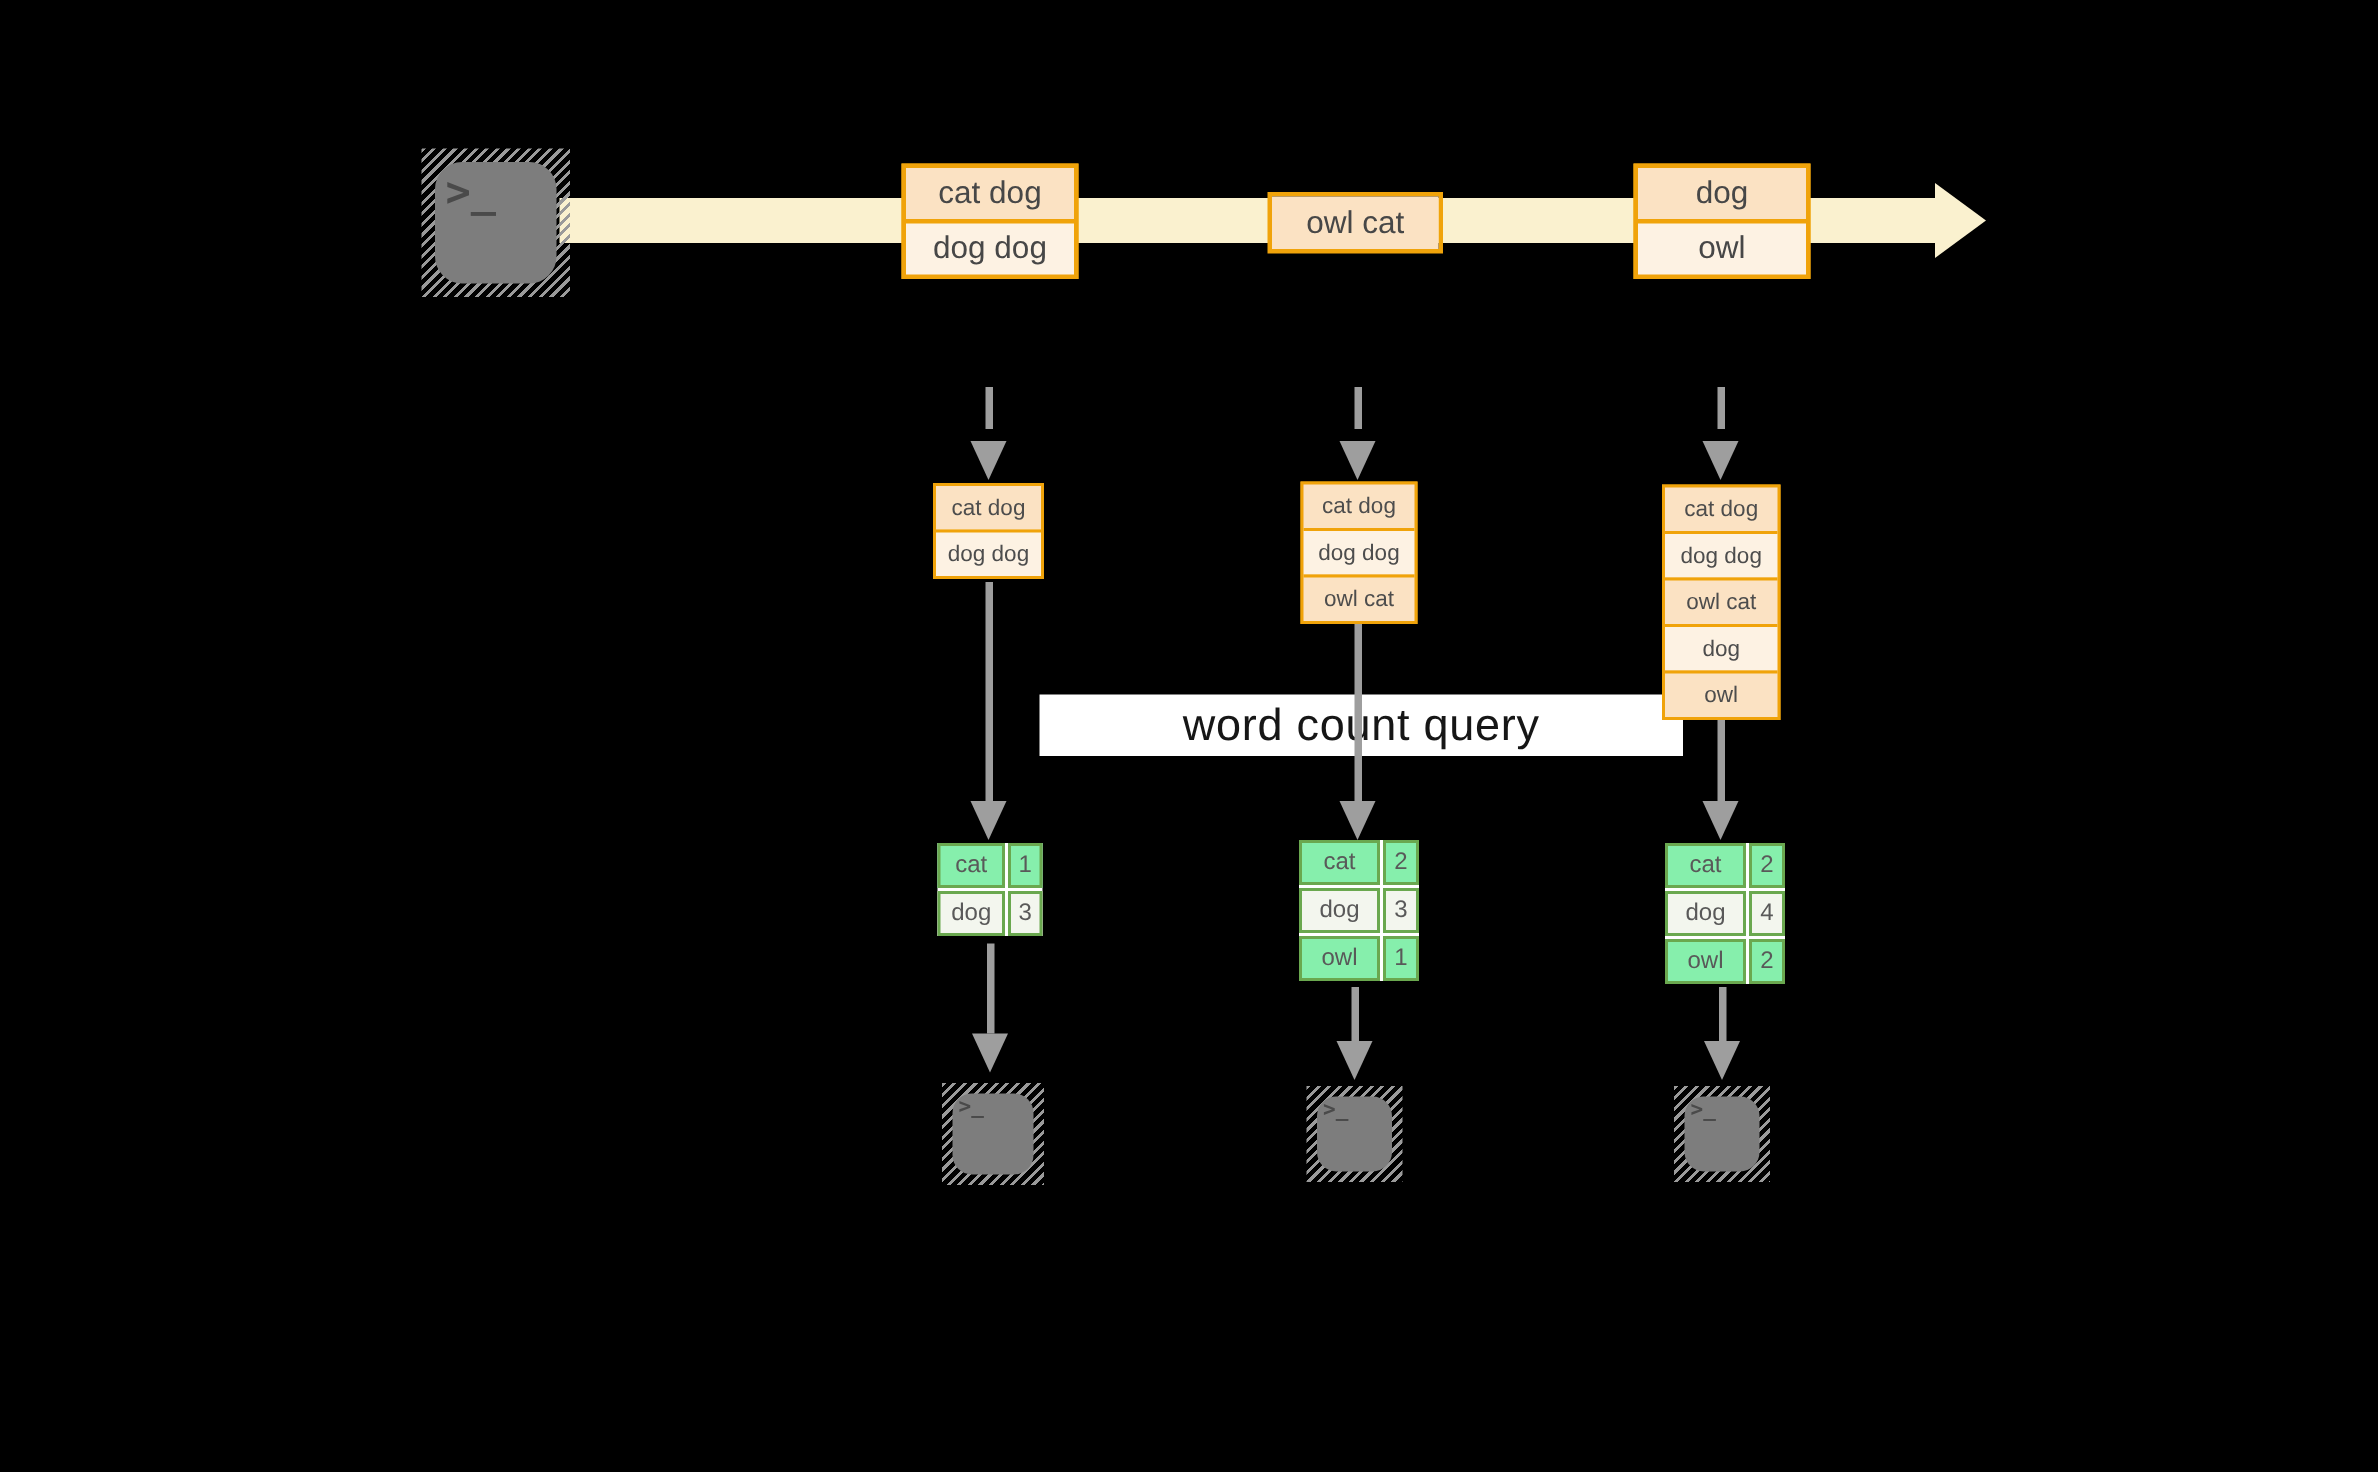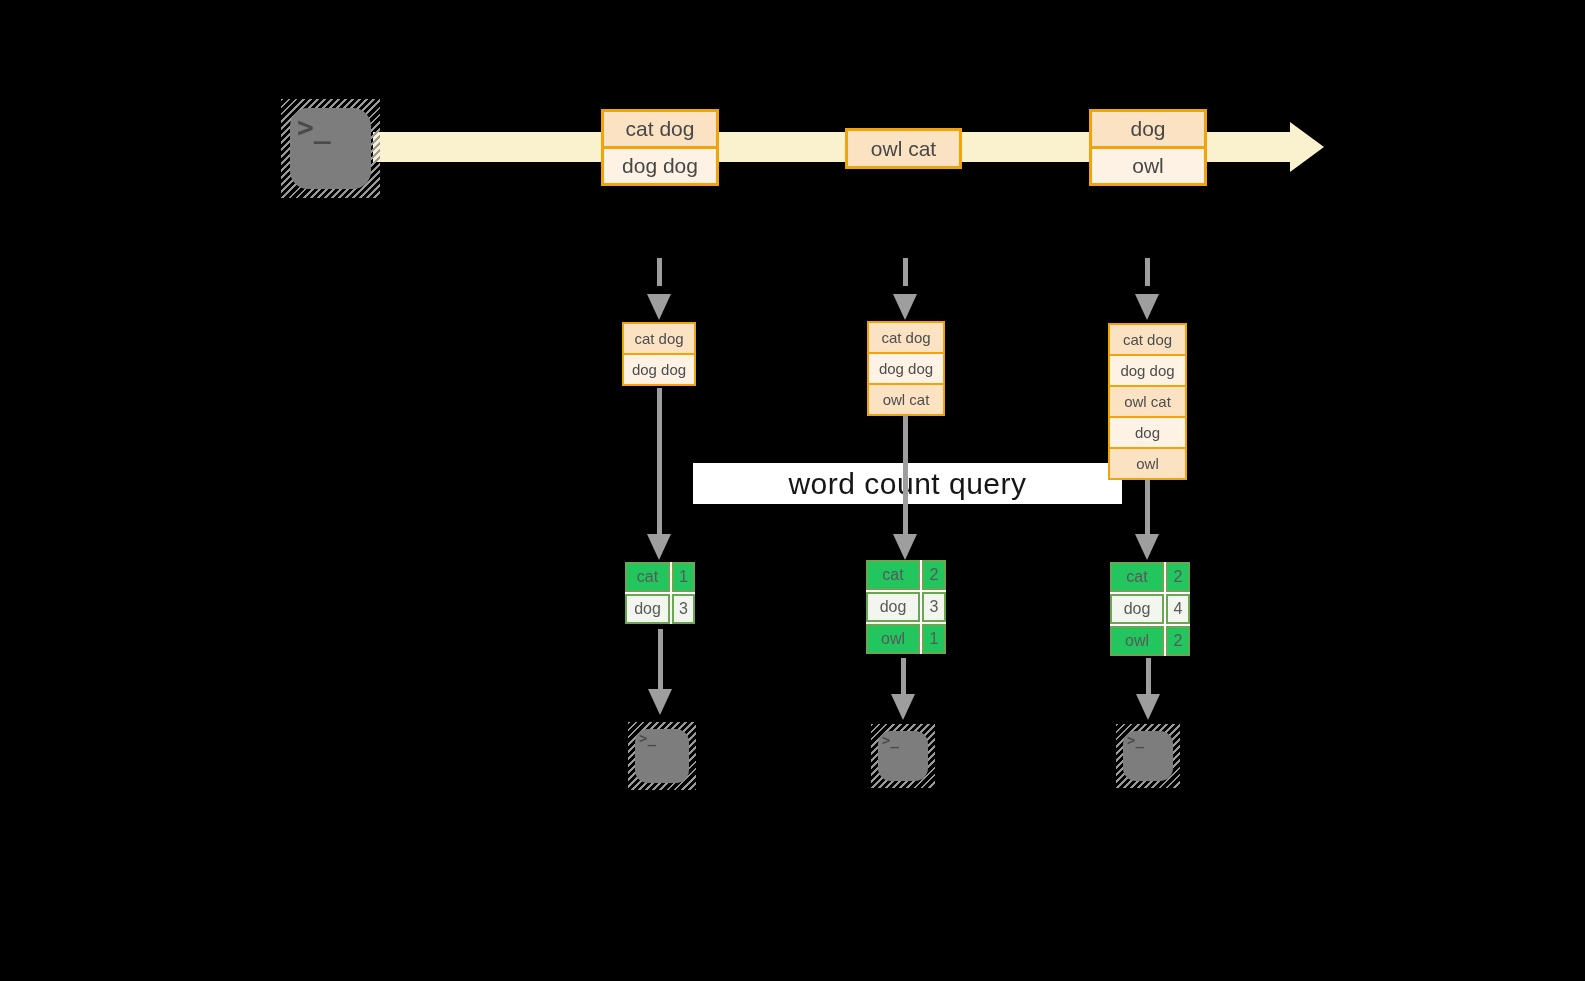--- a/index.html
+++ b/index.html
@@ -26,21 +26,21 @@
   .vline{position:absolute;width:5px;background:#9e9e9e;z-index:2;}
   .tri-down{position:absolute;width:0;height:0;z-index:2;
     border-left:12px solid transparent;border-right:12px solid transparent;border-top:26px solid #9e9e9e;}
   
   .banner{position:absolute;left:693px;top:463px;width:429px;height:41px;background:#ffffff;z-index:1;
     display:flex;align-items:center;justify-content:center;font-size:30px;font-weight:300;color:#161616;letter-spacing:.5px;}
   
   .tbl{position:absolute;display:grid;gap:2px;background:#ffffff;z-index:2;}
   .tbl .cell{box-sizing:border-box;height:30px;border:2px solid #6aa84f;display:flex;align-items:center;justify-content:center;
     font-size:16px;color:#595959;}
-  .trow-a{background:#22c55e;}
+  .trow-a{background:#86efac;}
   .trow-b{background:#f3f6ee;}
   
   .term{position:absolute;z-index:3;
     background:repeating-linear-gradient(135deg,#9a9a9a 0 2px,transparent 2px 5px);}
   .term-body{position:absolute;background:#7d7d7d;}
   .term-big .term-body{inset:9px;border-radius:18px;}
   .term-sm  .term-body{inset:7px;border-radius:13px;}
   .term-glyph{position:absolute;color:#4a4a4a;font-weight:bold;font-family:"DejaVu Sans Mono",monospace;}
   .term-big .term-glyph{left:16px;top:12px;font-size:28px;}
   .term-sm  .term-glyph{left:11px;top:8px;font-size:14px;}

